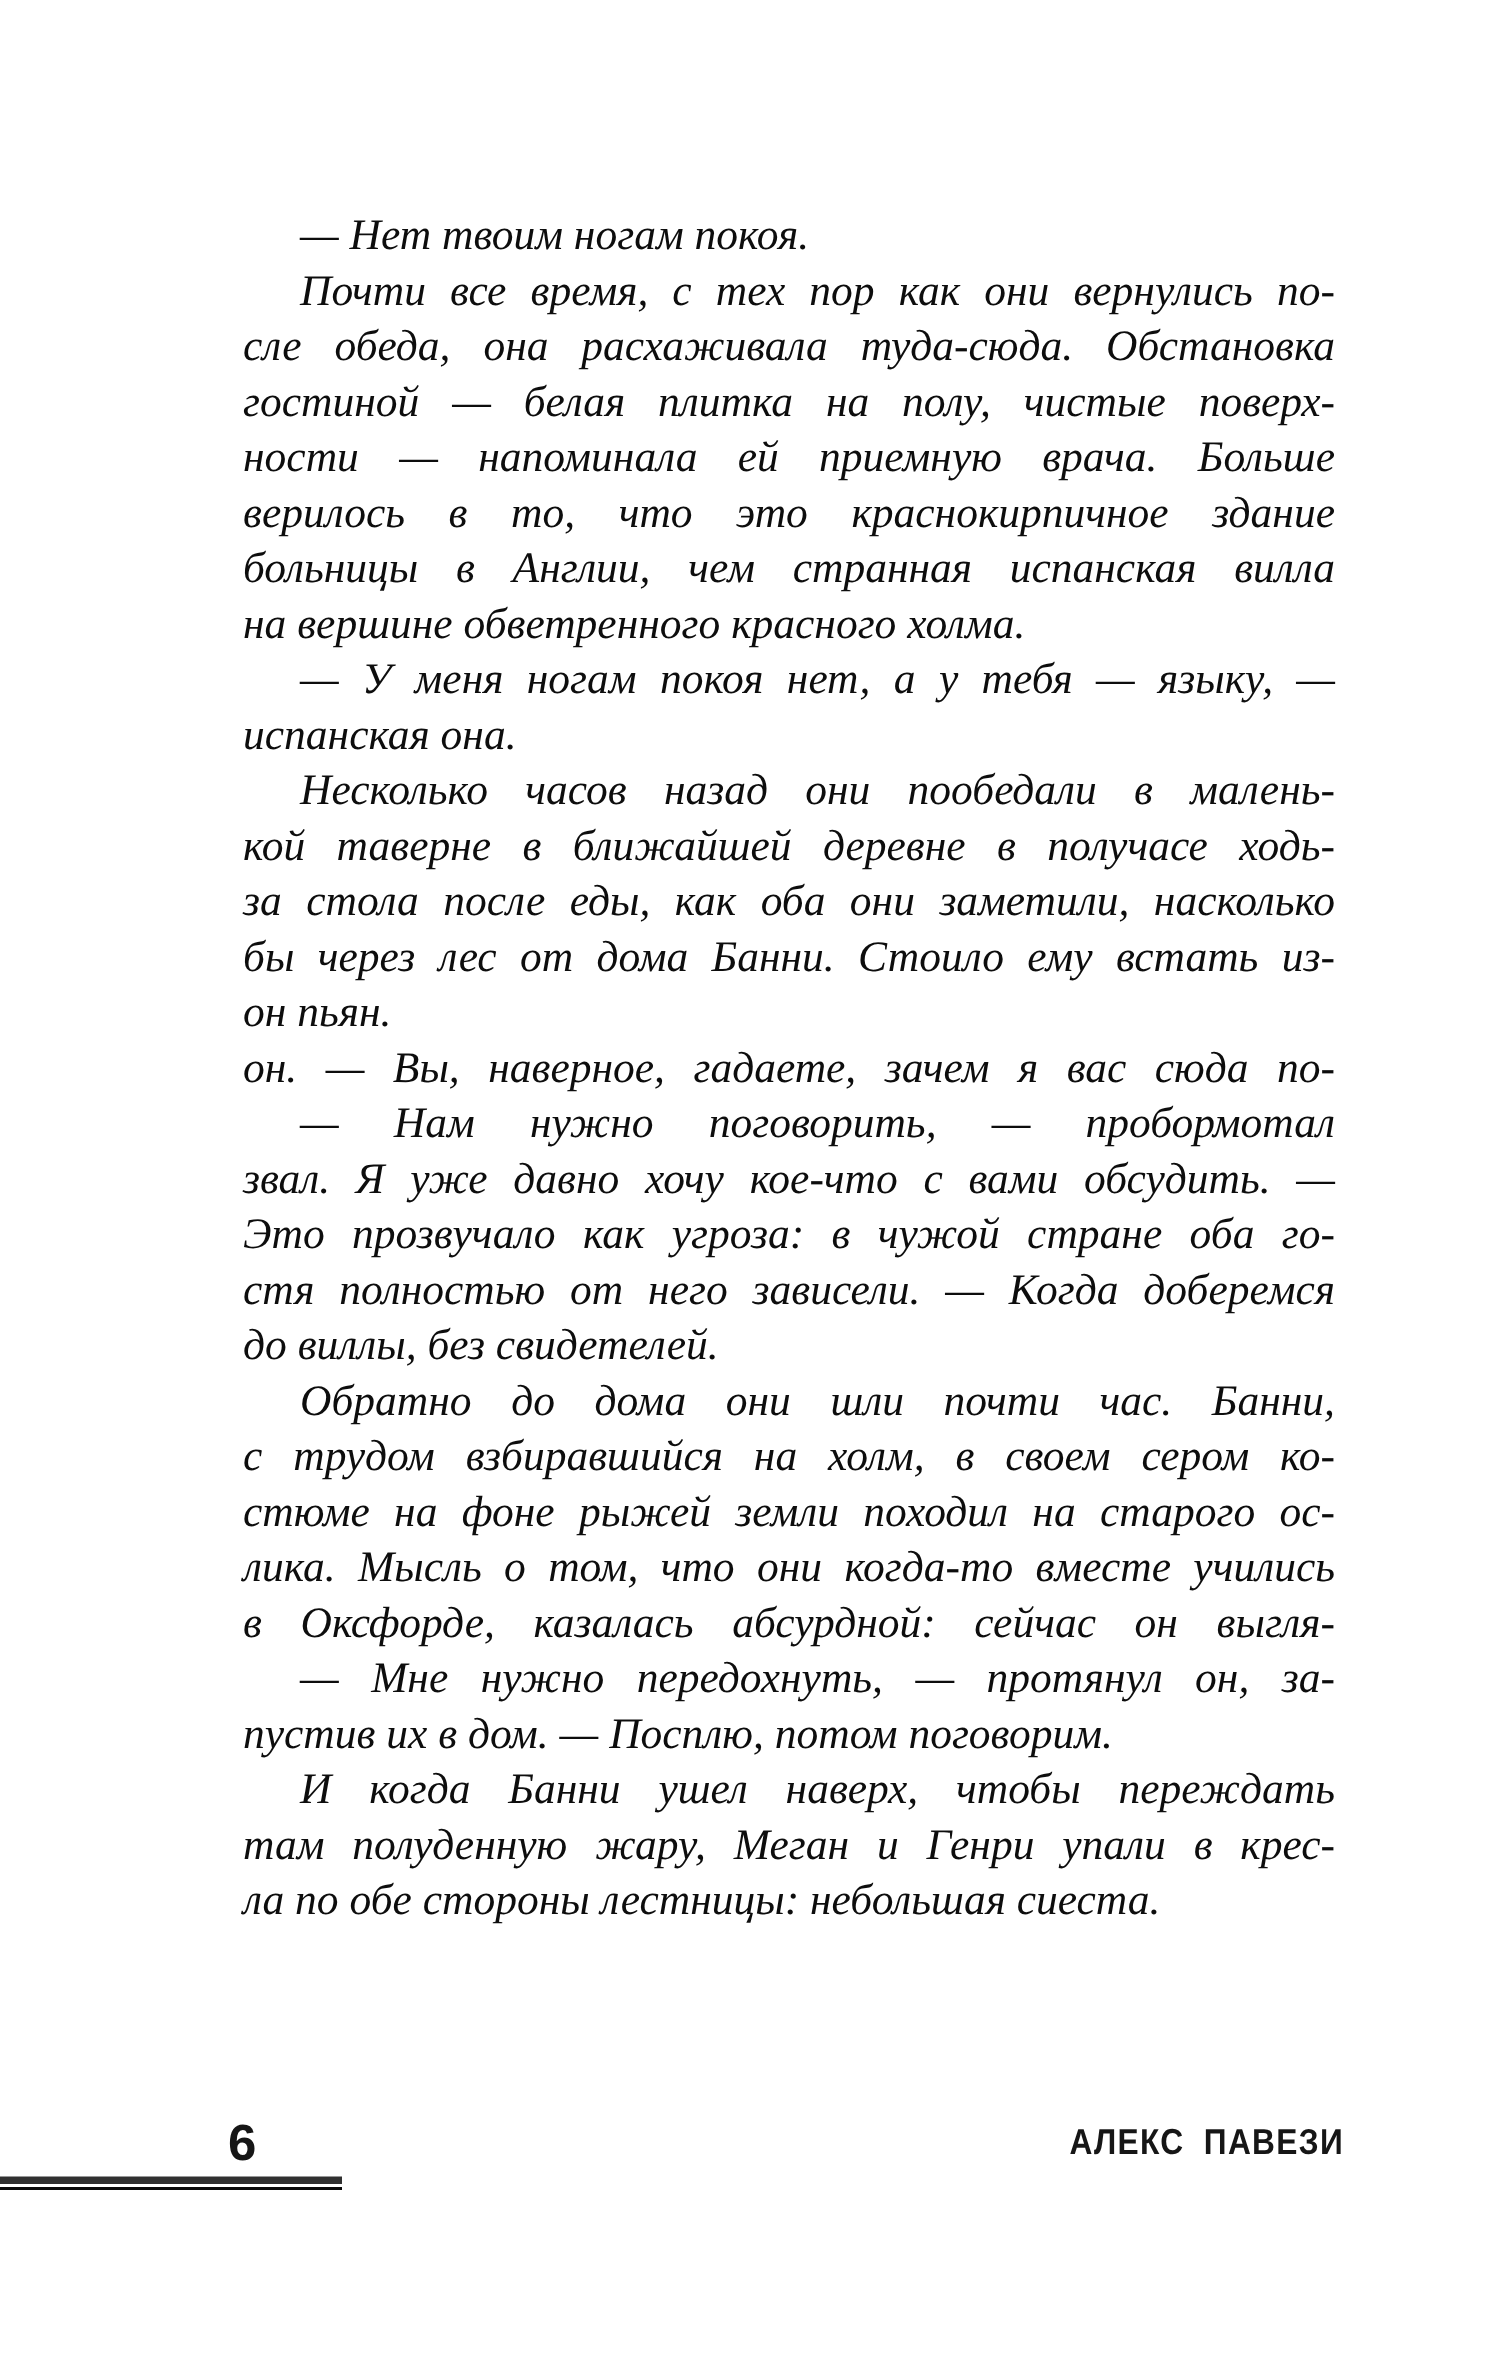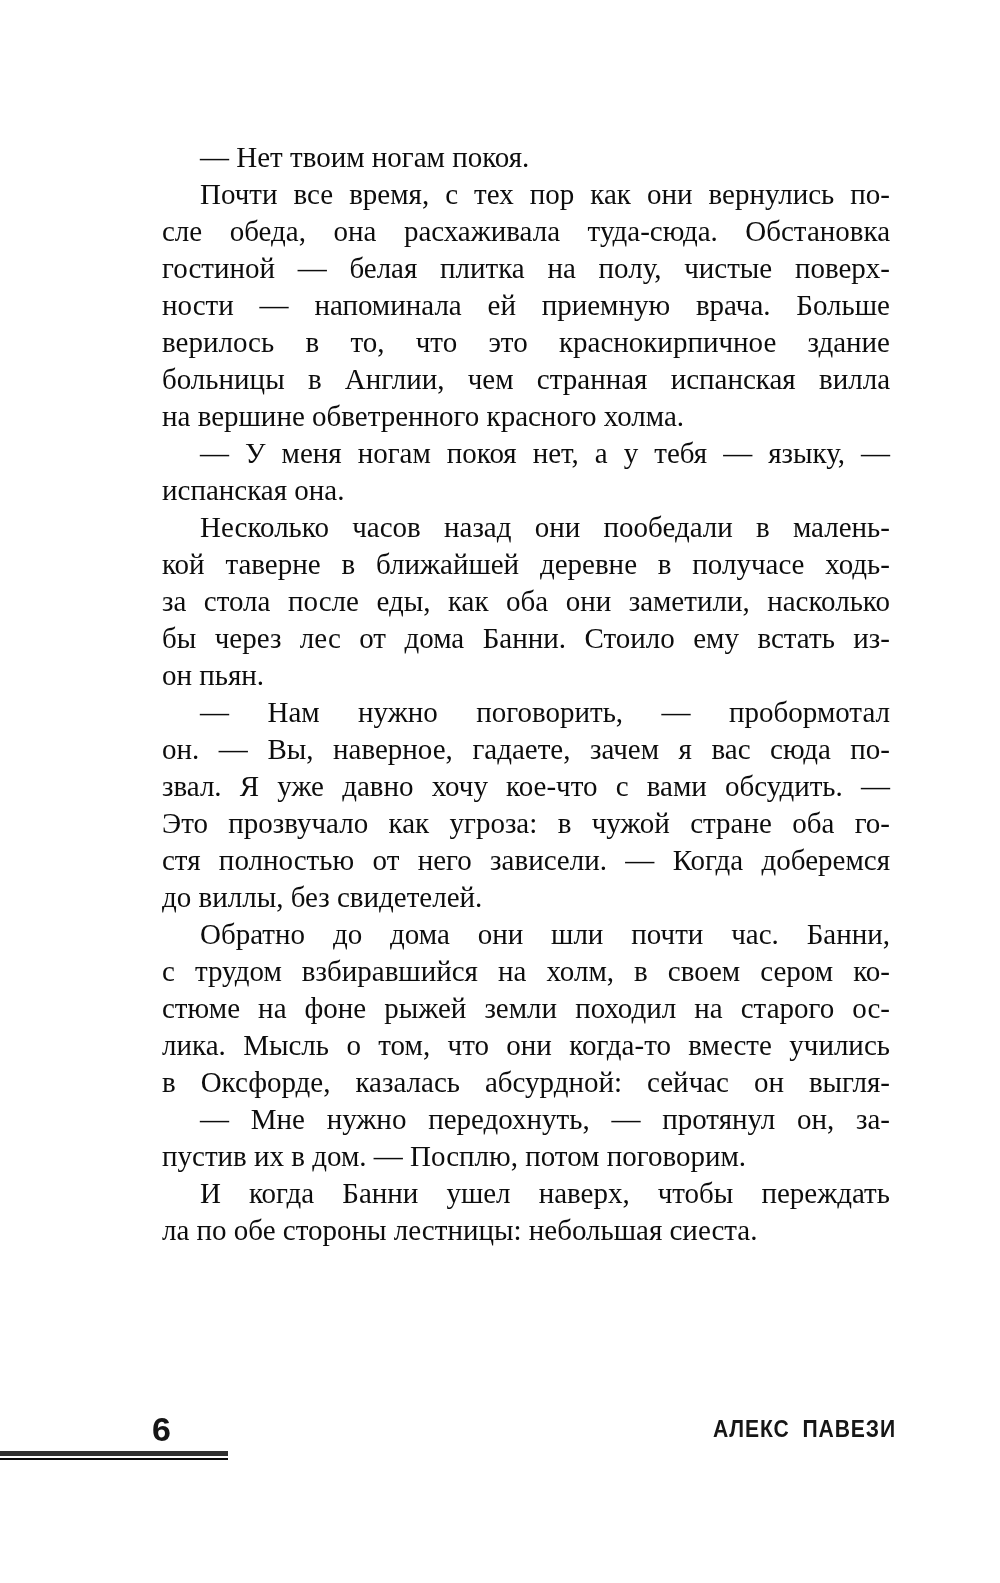--- a/index.html
+++ b/index.html
@@ -17,20 +17,21 @@
   
   .text-block {
     position: absolute;
     left: 162px;
     top: 139px;
     width: 728px;
     font-family: "Liberation Serif", "DejaVu Serif", serif;
     font-size: 29px;
     line-height: 37px;
     color: #0d0d0d;
+    font-style: italic;
   }
   .para { margin: 0; }
   .line {
     text-align: justify;
     text-align-last: justify;
   }
   .line.first { text-indent: 38px; }
   .line.last  { text-align-last: left; }
   
   .pagenum {
@@ -92,40 +93,41 @@
         <div class="line last">испанская она.</div>
       </div>
       <div class="para">
         <div class="line first">Несколько часов назад они пообедали в малень-</div>
         <div class="line">кой таверне в ближайшей деревне в получасе ходь-</div>
         <div class="line">за стола после еды, как оба они заметили, насколько</div>
         <div class="line">бы через лес от дома Банни. Стоило ему встать из-</div>
         <div class="line last">он пьян.</div>
       </div>
       <div class="para">
+        <div class="line">он. — Вы, наверное, гадаете, зачем я вас сюда по-</div>
         <div class="line first">— Нам нужно поговорить, — пробормотал</div>
-        <div class="line">он. — Вы, наверное, гадаете, зачем я вас сюда по-</div>
         <div class="line">звал. Я уже давно хочу кое-что с вами обсудить. —</div>
         <div class="line">Это прозвучало как угроза: в чужой стране оба го-</div>
         <div class="line">стя полностью от него зависели. — Когда доберемся</div>
         <div class="line last">до виллы, без свидетелей.</div>
       </div>
       <div class="para">
         <div class="line first">Обратно до дома они шли почти час. Банни,</div>
         <div class="line">с трудом взбиравшийся на холм, в своем сером ко-</div>
         <div class="line">стюме на фоне рыжей земли походил на старого ос-</div>
         <div class="line">лика. Мысль о том, что они когда-то вместе учились</div>
         <div class="line">в Оксфорде, казалась абсурдной: сейчас он выгля-</div>
       </div>
       <div class="para">
         <div class="line first">— Мне нужно передохнуть, — протянул он, за-</div>
         <div class="line last">пустив их в дом. — Посплю, потом поговорим.</div>
       </div>
       <div class="para">
         <div class="line first">И когда Банни ушел наверх, чтобы переждать</div>
+        <div class="line">там полуденную жару, Меган и Генри упали в крес-</div>
         <div class="line last">ла по обе стороны лестницы: небольшая сиеста.</div>
       </div>
     </main>
 
   <div class="pagenum">6</div>
 
   <div class="author">АЛЕКС ПАВЕЗИ</div>
 
   <div class="double-rule"></div>
 

